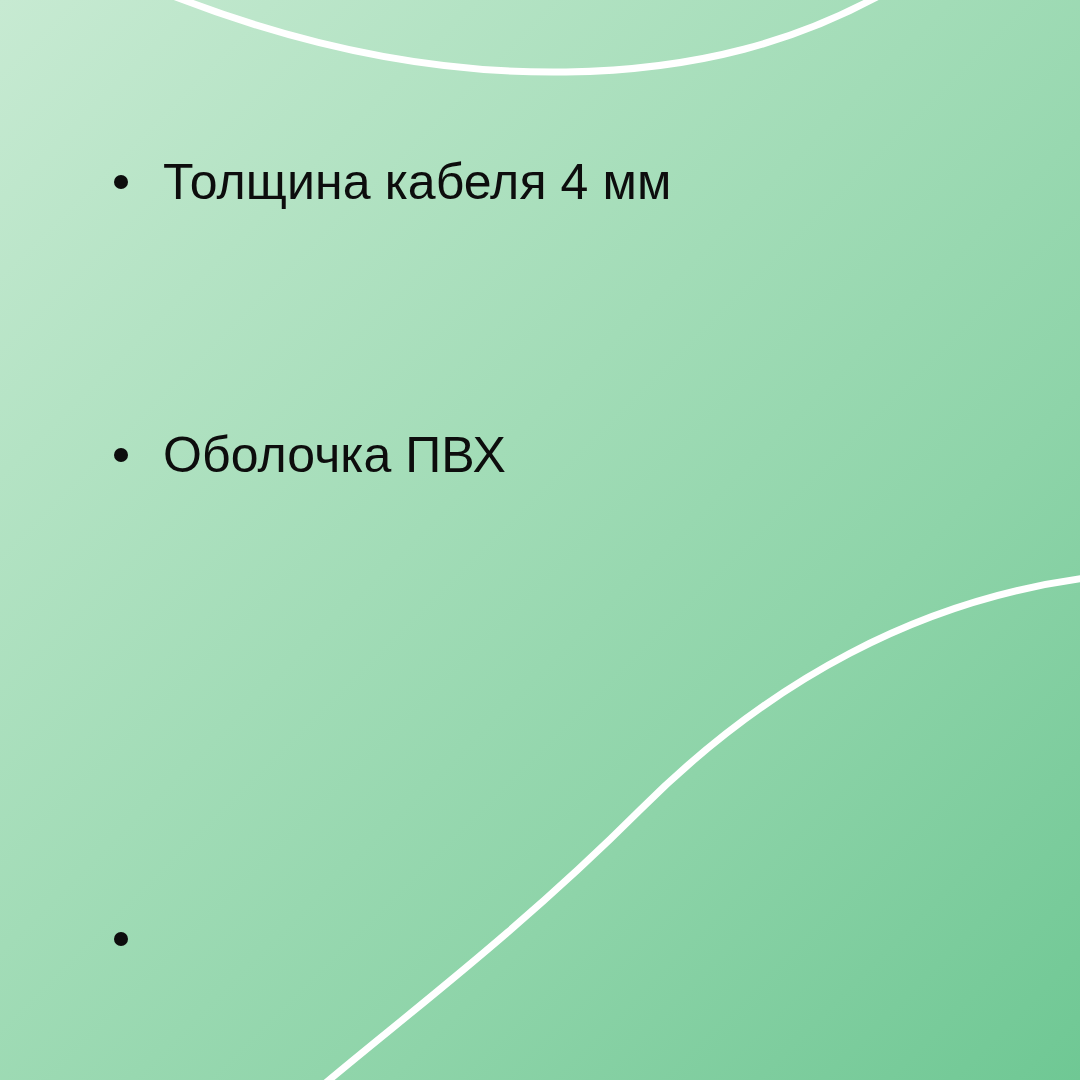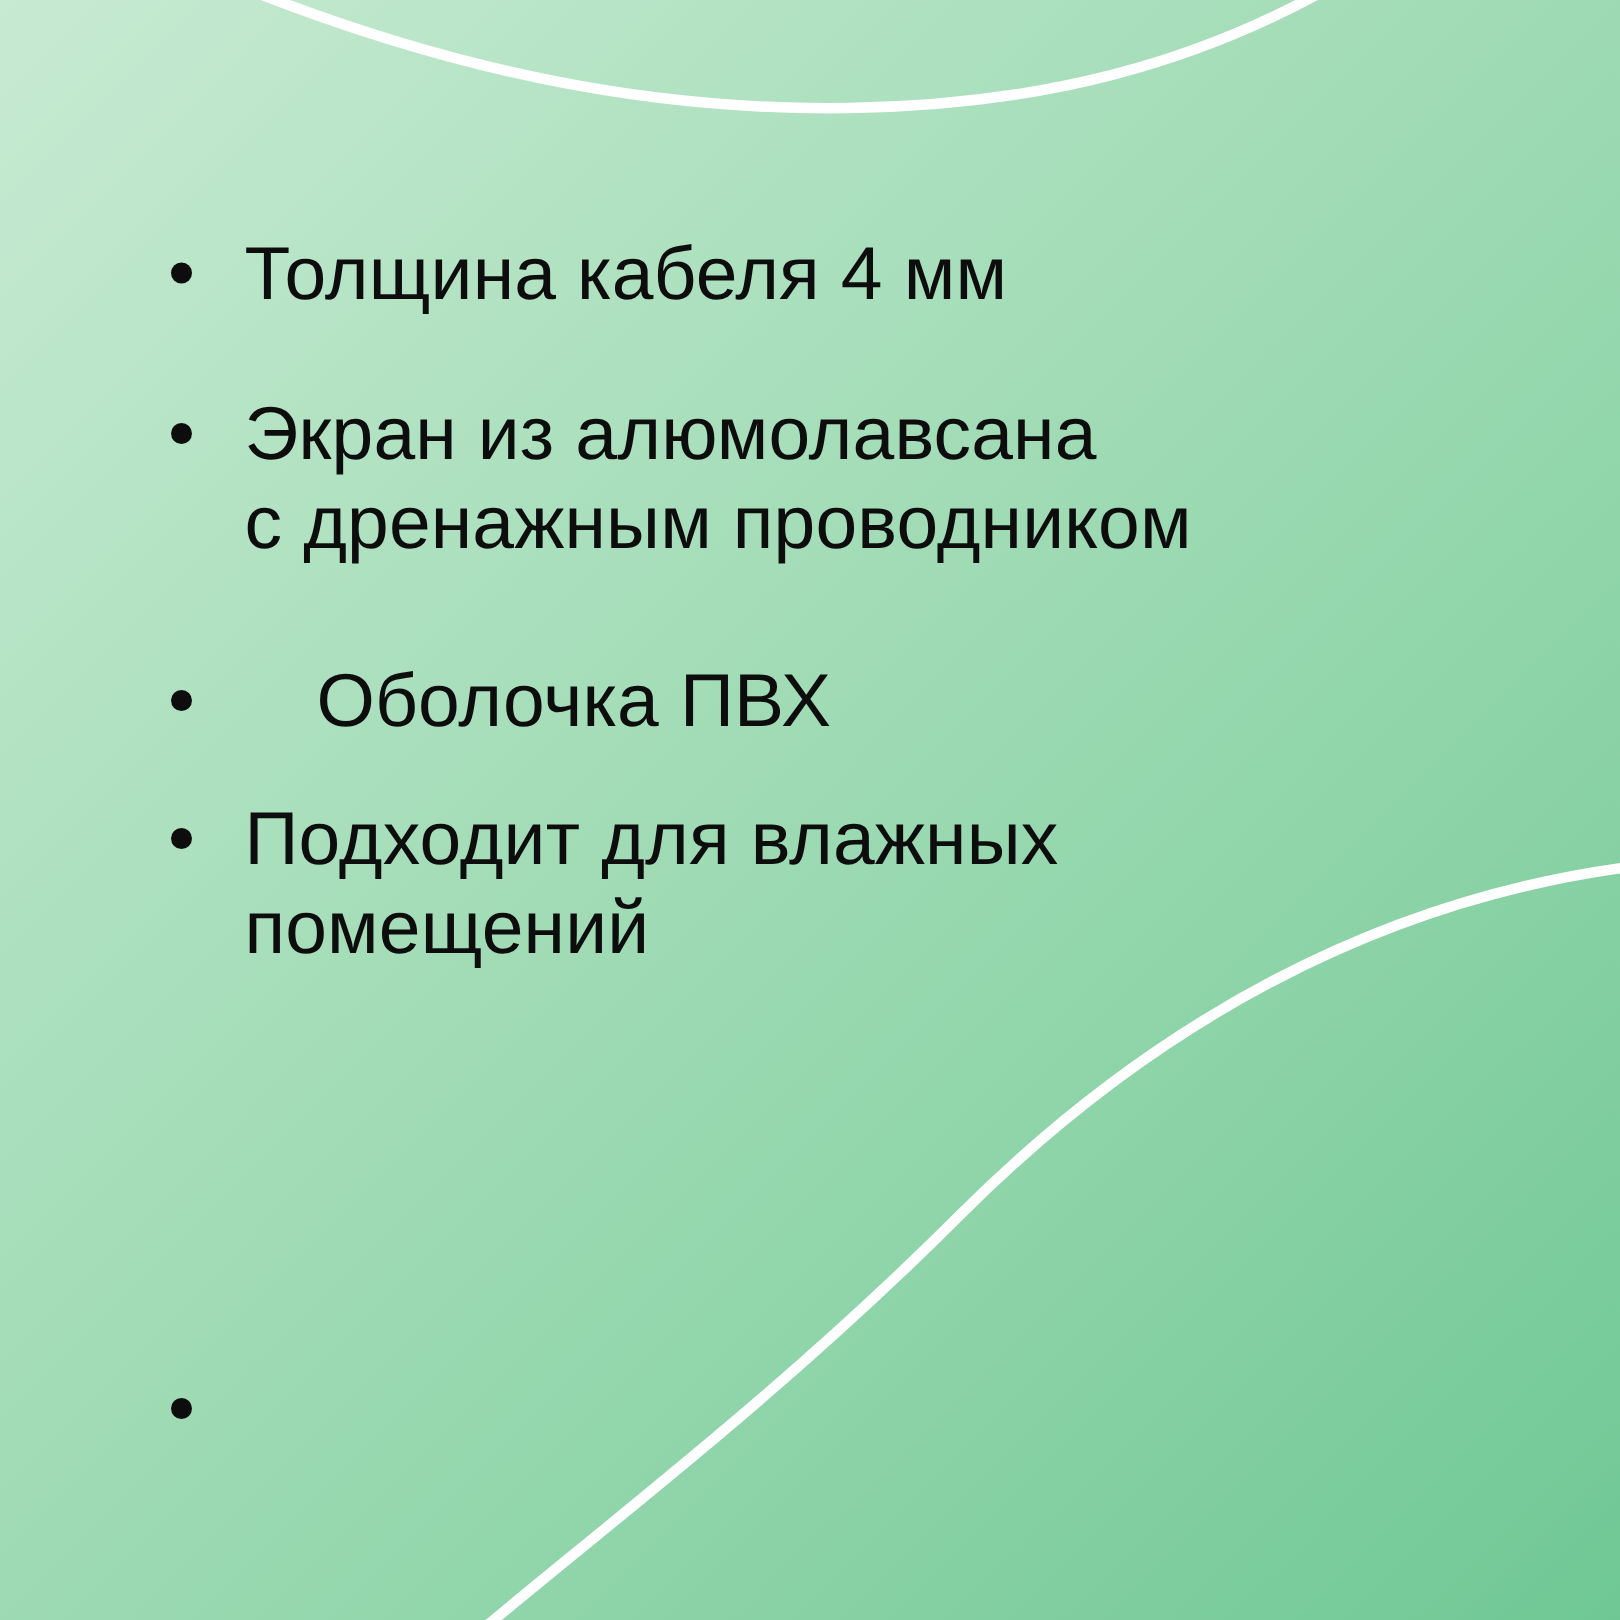--- a/index.html
+++ b/index.html
@@ -70,21 +70,21 @@
     line-height: 59px;
     letter-spacing: 0.1px;
     font-weight: 400;
     white-space: pre-line;
     max-width: 860px;
   }
 
   
   .row-0 { top: 149px; }
   .row-1 { top: 256px; }
-  .row-2 { top: 434px; gap: 48px; }
+  .row-2 { top: 422px; }
   .row-3 { top: 526px; }
   .row-4 { top: 719px; }
   .row-5 { top: 906px; }
 </style>
 </head>
 <body>
 
 <div class="card">
 
   <svg class="decor-layer" viewBox="0 0 1080 1080" preserveAspectRatio="none">
@@ -92,36 +92,26 @@
     <path d="M 1086 578 C 920 600 770 680 640 810 C 520 930 400 1020 322 1086" fill="none" stroke="#ffffff" stroke-width="7" stroke-linecap="round"></path>
   </svg>
 
   <ul class="bullet-list">
 
     <li class="bullet-item row-0">
       <span class="bullet-dot"></span>
       <span class="bullet-text">Толщина кабеля 4 мм</span>
     </li>
 
-    <li class="bullet-item row-1">
-      <span class="bullet-dot"></span>
-      <span class="bullet-text">Экран из алюмолавсана
-с дренажным проводником</span>
-    </li>
 
     <li class="bullet-item row-2">
       <span class="bullet-dot"></span>
       <span class="bullet-text">Оболочка ПВХ</span>
     </li>
 
-    <li class="bullet-item row-3">
-      <span class="bullet-dot"></span>
-      <span class="bullet-text">Подходит для влажных
-помещений</span>
-    </li>
 
 
     <li class="bullet-item row-5">
       <span class="bullet-dot"></span>
     </li>
 
   </ul>
 </div>
 
 </body></html>

